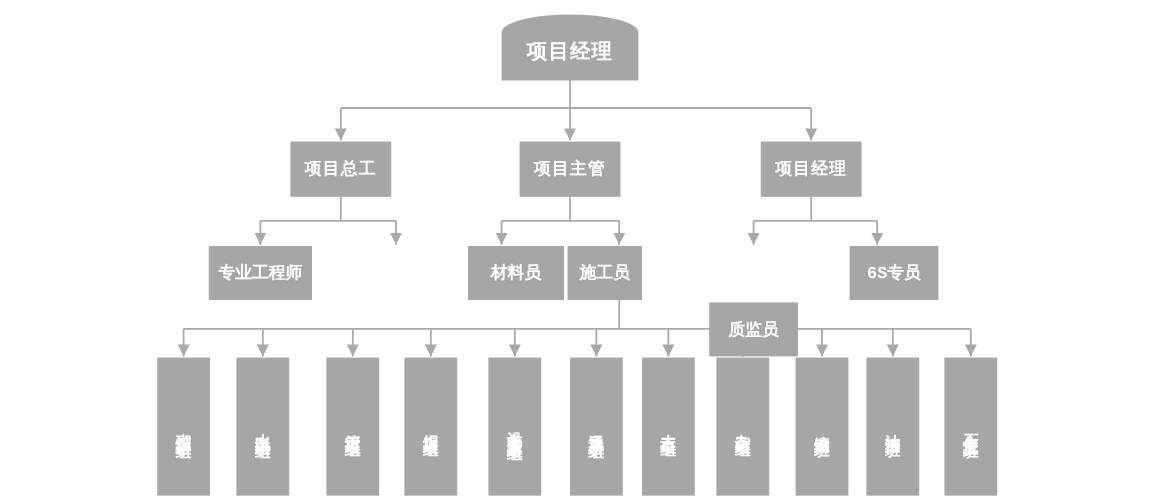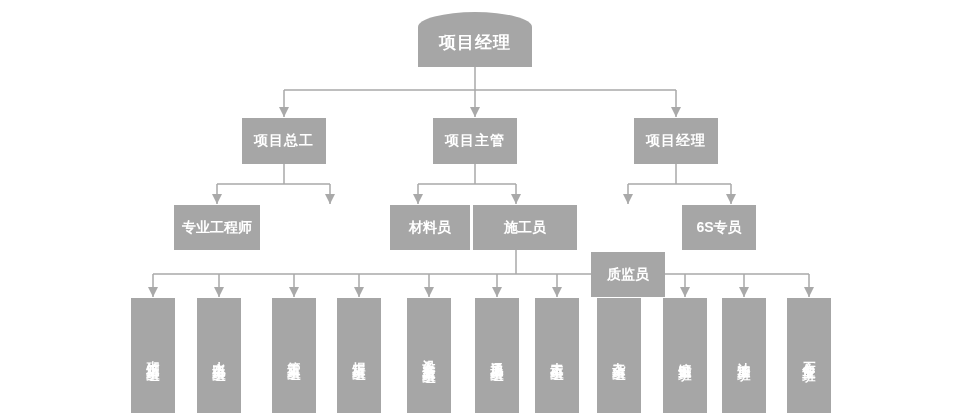--- a/index.html
+++ b/index.html
@@ -101,27 +101,27 @@
   <div class="node l2" style="left:634px;">
     <span class="label">项目经理</span>
   </div>
 
   <div class="node l3" style="left:174px;width:86px;">
     <span class="label">专业工程师</span>
   </div>
   <div class="node l3" style="left:378px;width:80px;margin-left:12px;">
     <span class="label">材料员</span>
   </div>
-  <div class="node l3" style="left:473px;width:104px;">
+  <div class="node l3" style="left:473px;width:62px;">
     <span class="label">施工员</span>
   </div>
   <div class="node l3" style="left:591px;width:74px;margin-top:47px;">
     <span class="label">质监员</span>
   </div>
-  <div class="node l3" style="left:682px;width:74px;">
+  <div class="node l3" style="left:708px;width:74px;font-family:Liberation Mono, monospace;">
     <span class="label">6S专员</span>
   </div>
 
   <div class="node team-node" style="left:131px;">
     <span class="label">砌筑工班组</span>
   </div>
   <div class="node team-node" style="left:197px;">
     <span class="label">水电工班组</span>
   </div>
   <div class="node team-node" style="left:272px;">

